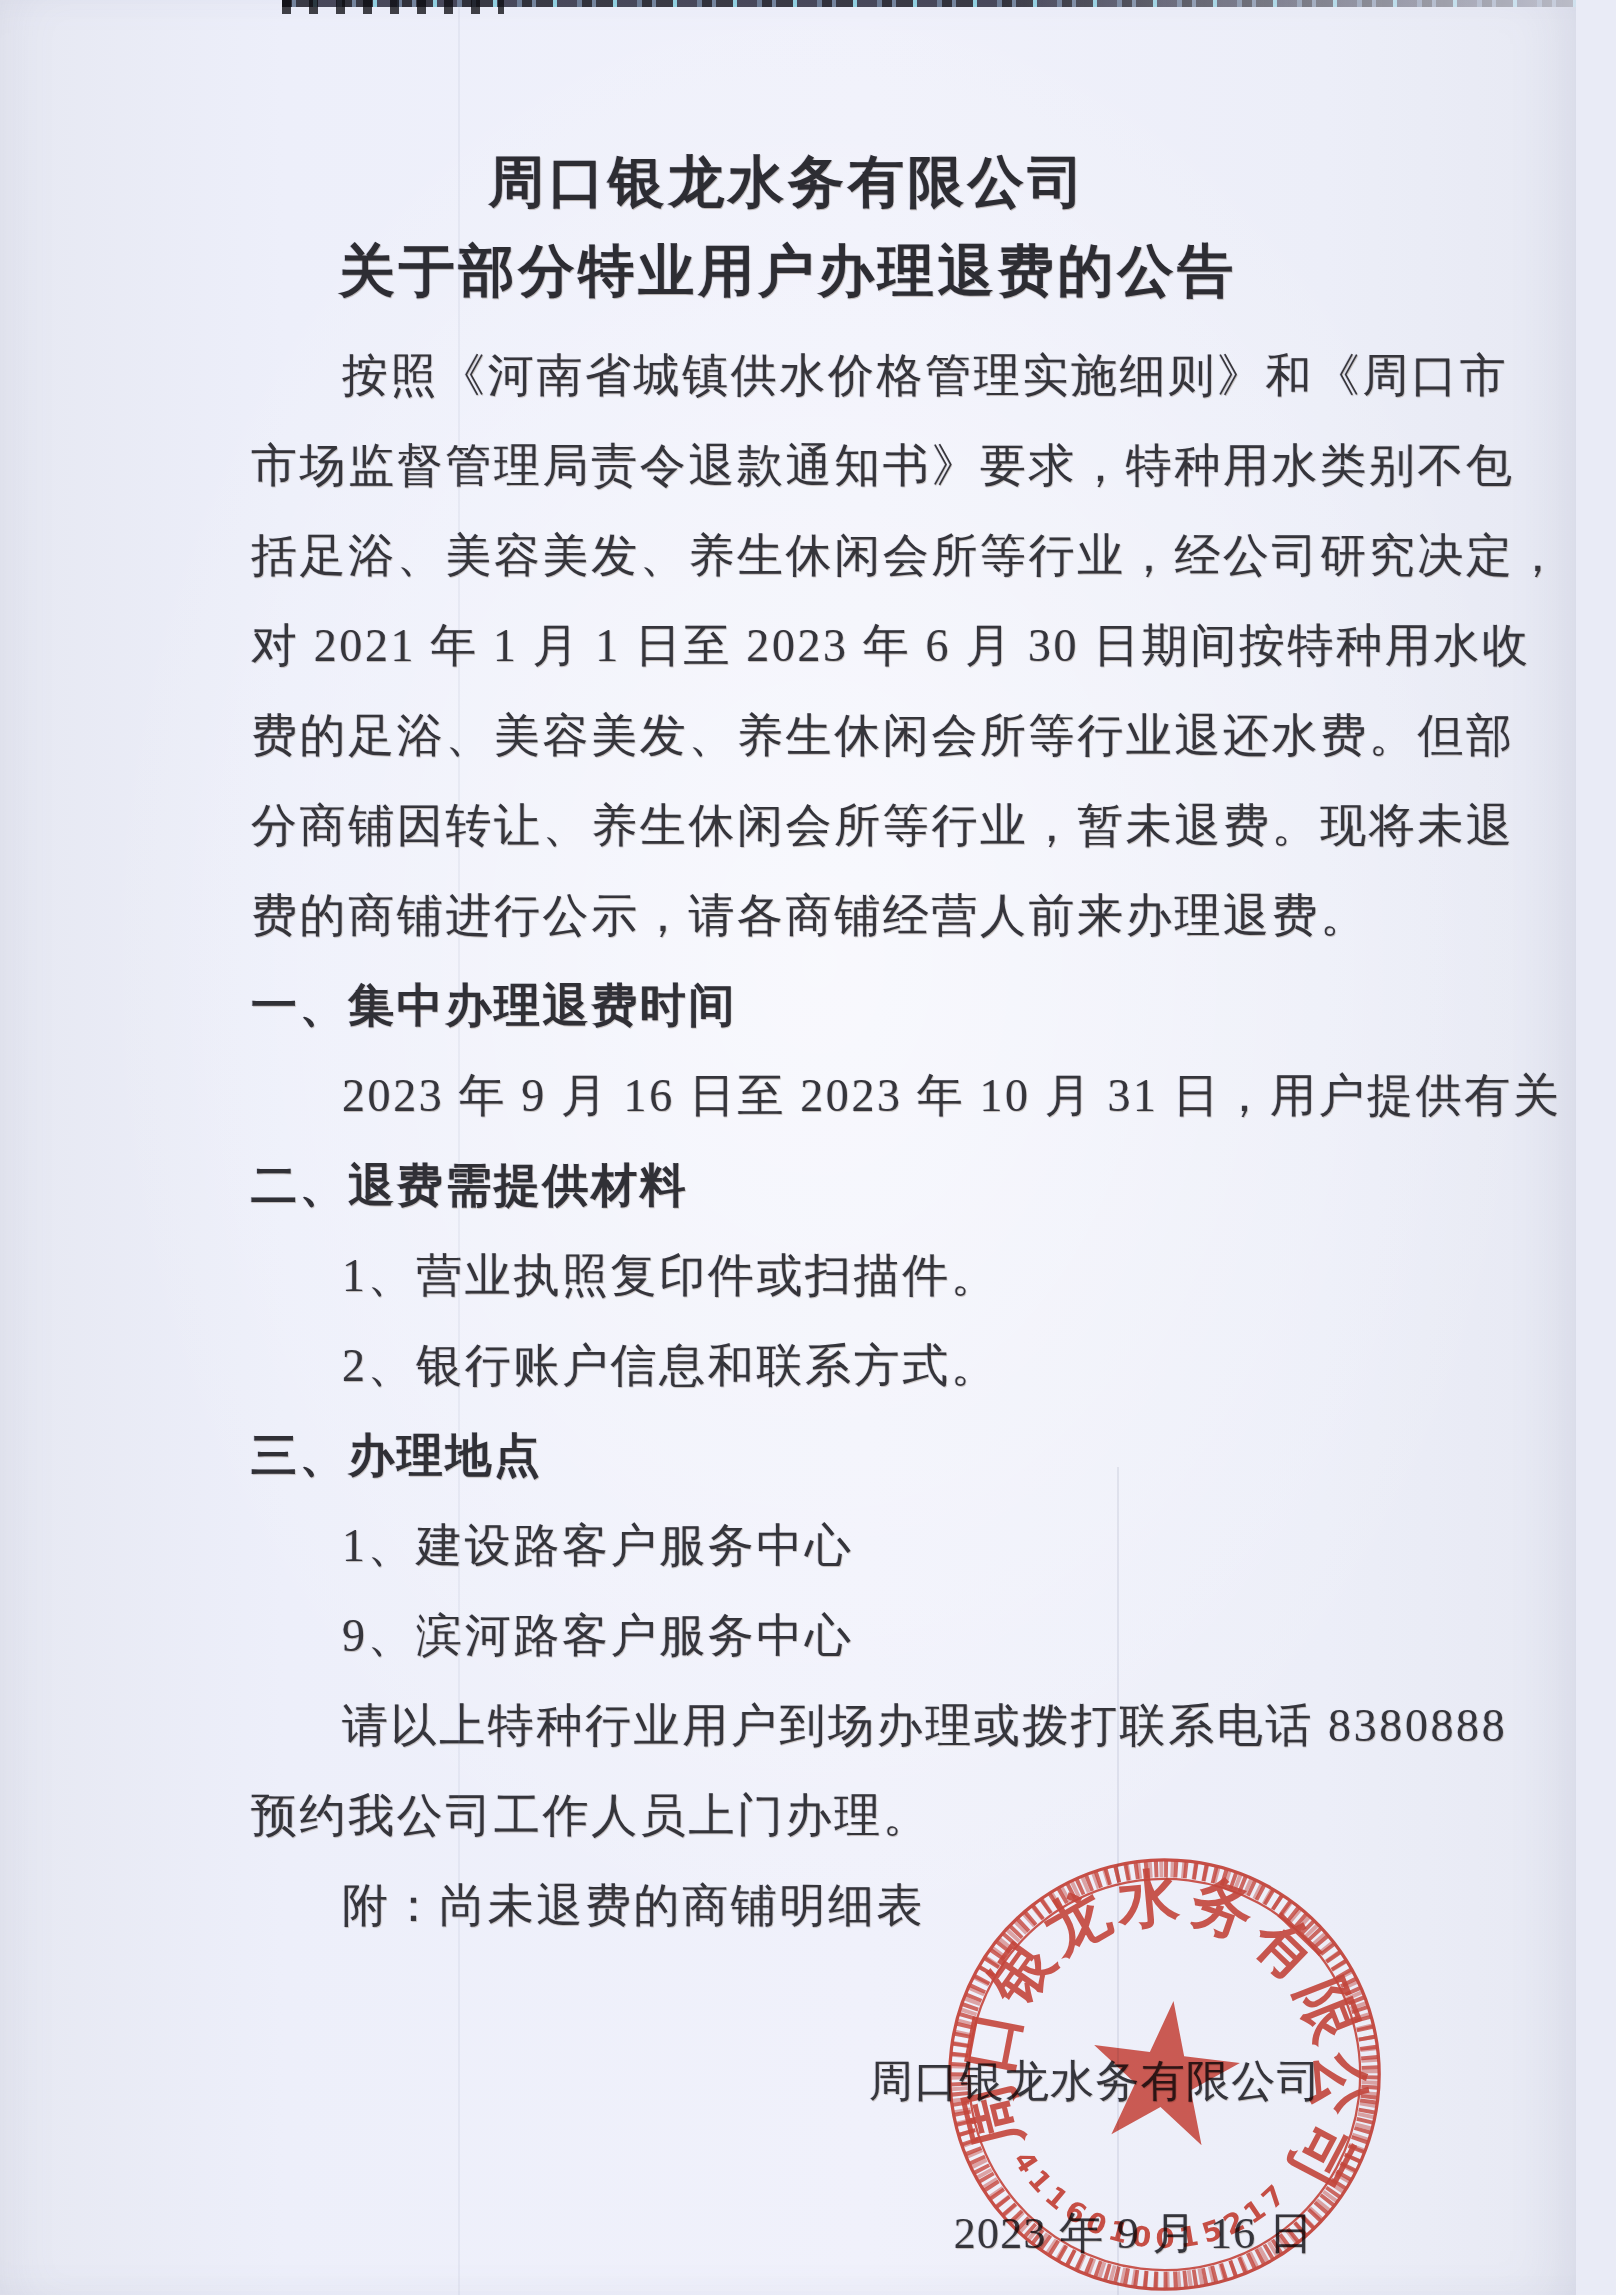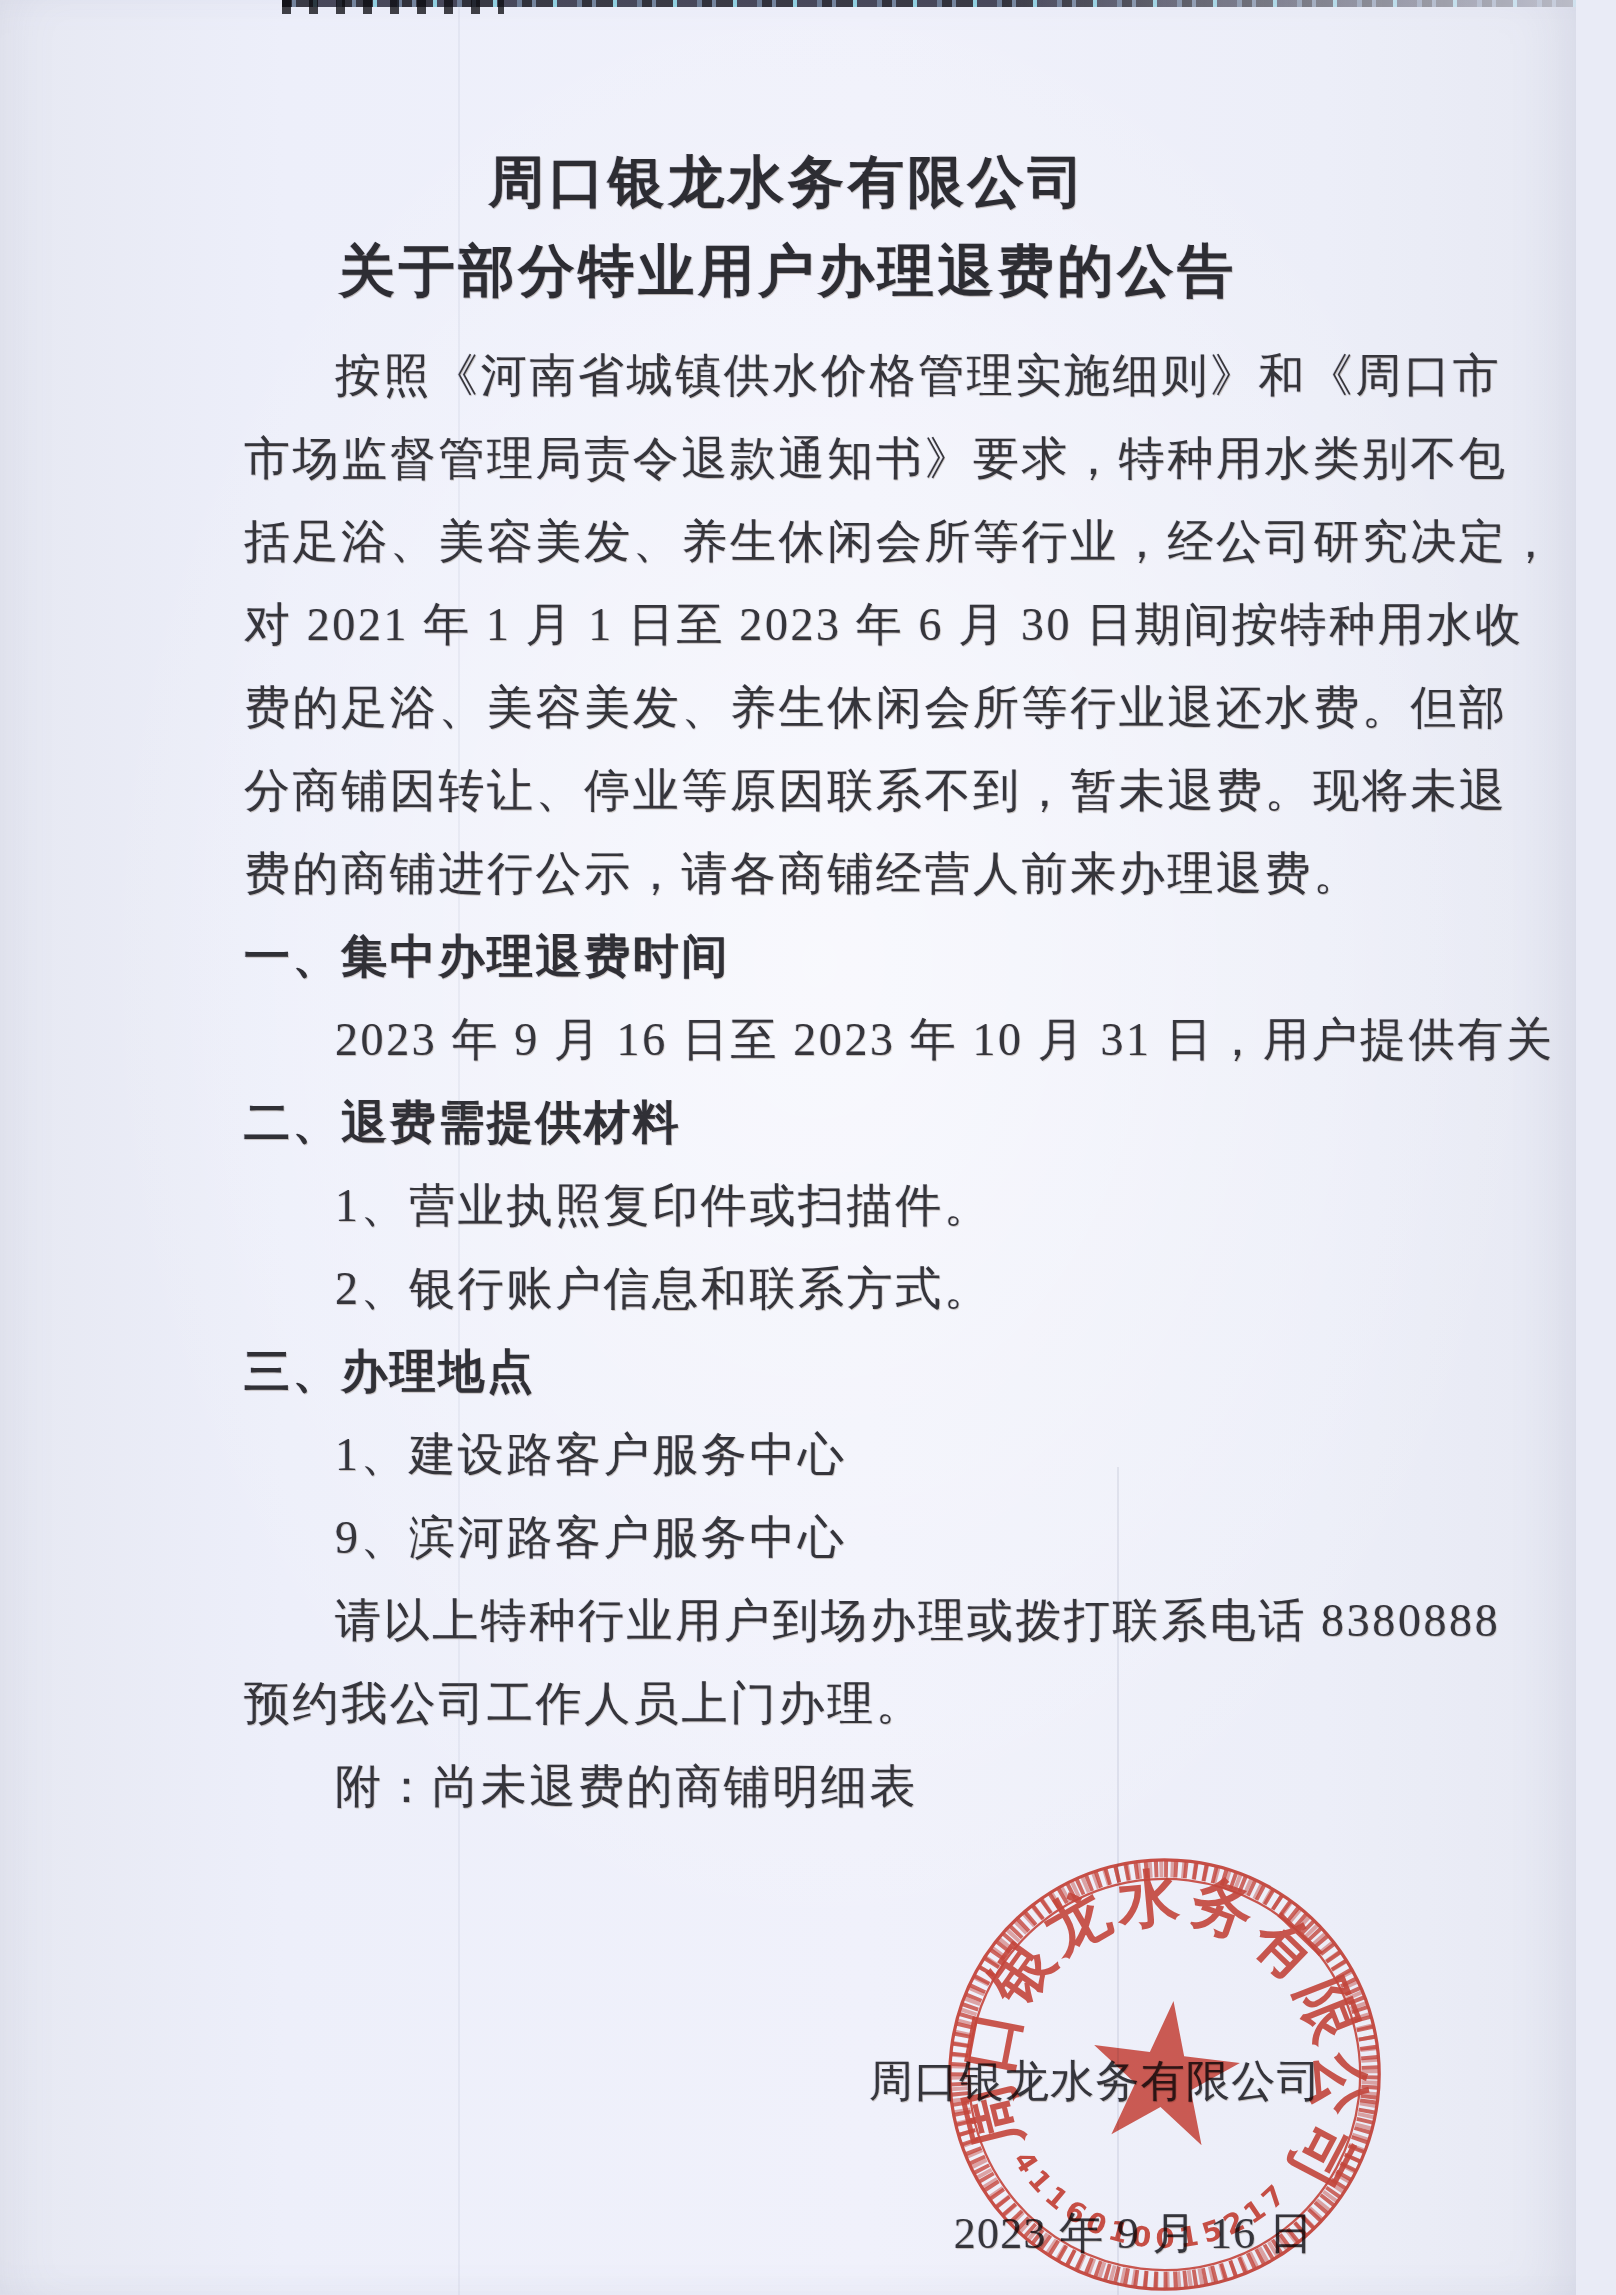--- a/index.html
+++ b/index.html
@@ -35,21 +35,21 @@
   .titles{
     margin:138px 0 0 0;text-align:center;
     font-size:56px;line-height:89px;font-weight:bold;letter-spacing:3.9px;color:#2d2d33;
     text-shadow:0.7px 0.7px 0.7px rgba(90,70,50,.35), -0.7px 0 0.7px rgba(70,70,120,.25);
   }
   .content{
     margin-top:17.6px;padding:0 103px 0 244px;
     font-size:46px;line-height:83px;letter-spacing:2.6px;
     text-shadow:0.7px 0.7px 0.7px rgba(100,75,50,.30), -0.7px 0 0.7px rgba(70,70,125,.22);
   }
-  .content p{margin:0;white-space:nowrap;}
+  .content p{margin:7px;white-space:nowrap;}
   .content p.indent{text-indent:91px;}
   .content p.heading{font-weight:bold;color:#303036;}
   .sig{
     position:absolute;right:254px;top:2052px;width:587px;text-align:right;
     font-size:44px;letter-spacing:1.3px;line-height:59px;
     text-shadow:0.7px 0.7px 0.7px rgba(100,75,50,.30), -0.7px 0 0.7px rgba(70,70,125,.22);
   }
   .sig .date{margin-top:93px;padding-right:7.8px;}
   .stamp{
     position:absolute;left:939px;top:1852px;width:451px;height:445px;
@@ -70,21 +70,21 @@
     <div>周口银龙水务有限公司</div>
     <div>关于部分特业用户办理退费的公告</div>
   </div>
 
   <div class="content">
     <p class="indent">按照《河南省城镇供水价格管理实施细则》和《周口市</p>
     <p>市场监督管理局责令退款通知书》要求，特种用水类别不包</p>
     <p>括足浴、美容美发、养生休闲会所等行业，经公司研究决定，</p>
     <p>对 2021 年 1 月 1 日至 2023 年 6 月 30 日期间按特种用水收</p>
     <p>费的足浴、美容美发、养生休闲会所等行业退还水费。但部</p>
-    <p>分商铺因转让、停业等原因联系不到，暂未退费。现将未退</p>
+    <p>分商铺因转让、养生休闲会所等行业，暂未退费。现将未退</p>
     <p>费的商铺进行公示，请各商铺经营人前来办理退费。</p>
     <p class="heading">一、集中办理退费时间</p>
     <p class="indent">2023 年 9 月 16 日至 2023 年 10 月 31 日，用户提供有关</p>
     <p class="heading">二、退费需提供材料</p>
     <p class="indent">1、营业执照复印件或扫描件。</p>
     <p class="indent">2、银行账户信息和联系方式。</p>
     <p class="heading">三、办理地点</p>
     <p class="indent">1、建设路客户服务中心</p>
     <p class="indent">9、滨河路客户服务中心</p>
     <p class="indent">请以上特种行业用户到场办理或拨打联系电话 8380888</p>

